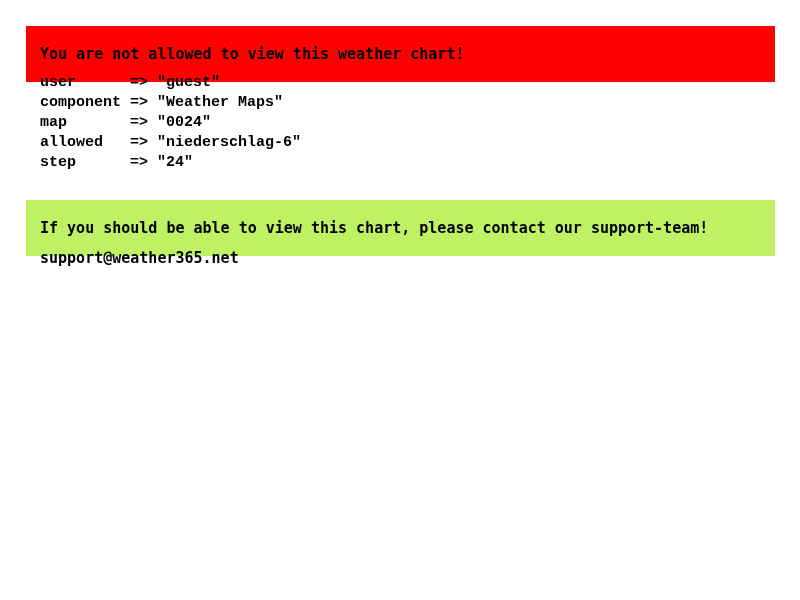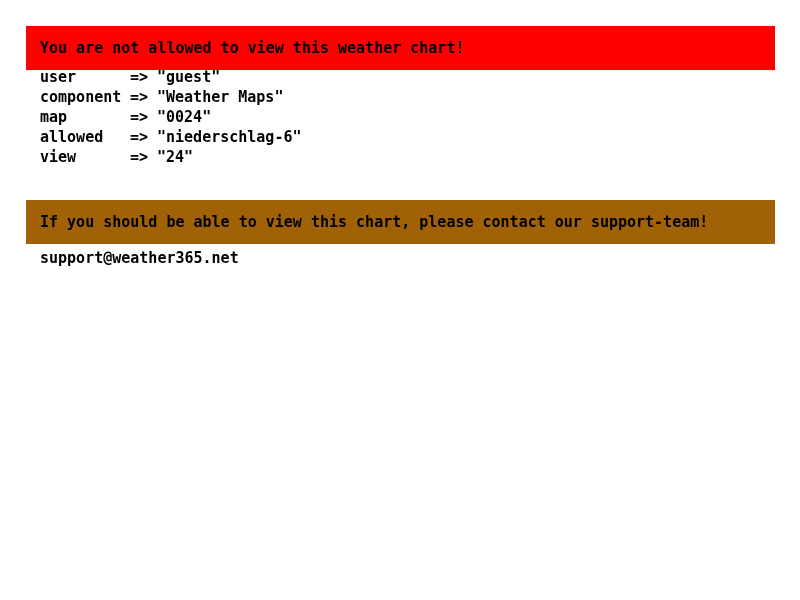--- a/index.html
+++ b/index.html
@@ -12,35 +12,36 @@
     overflow: hidden;
     font-family: "DejaVu Sans Mono", "Liberation Mono", monospace;
     font-weight: bold;
     font-size: 15px;
     color: #000000;
   }
   .banner {
     position: absolute;
     left: 26px;
     width: 749px;
-    height: 44px;
+    height: 56px;
     box-sizing: border-box;
     padding-left: 14px;
     display: flex;
     flex-direction: column;
     justify-content: center;
     line-height: 19px;
     white-space: pre;
   }
   #error-banner { top: 26px; }
   #info-banner  { top: 200px; }
   .details {
     position: absolute;
     left: 40px;
-    top: 67px;
+    top: 73px;
+    font-family: Liberation Mono, monospace;
   }
   .detail-row {
     display: flex;
     height: 20px;
     line-height: 20px;
     white-space: pre;
   }
   .detail-key   { display: inline-block; width: 90px; }
   .detail-arrow { display: inline-block; width: 27px; }
   .footer {
@@ -77,25 +78,25 @@
     <span class="detail-key">map</span>
     <span class="detail-arrow">=&gt;</span>
     <span class="detail-value">"0024"</span>
   </div>
   <div class="detail-row">
     <span class="detail-key">allowed</span>
     <span class="detail-arrow">=&gt;</span>
     <span class="detail-value">"niederschlag-6"</span>
   </div>
   <div class="detail-row">
-    <span class="detail-key">view</span>
+    <span class="detail-key">step</span>
     <span class="detail-arrow">=&gt;</span>
     <span class="detail-value">"24"</span>
   </div>
 </div>
 
-<div id="info-banner" class="banner" style="background: #a16207;">
+<div id="info-banner" class="banner" style="background: #bef264;">
   <span>If you should be able to view this chart, please contact our support-team!</span>
 </div>
 
 <div class="footer">
   <span>support@weather365.net</span>
 </div>
 
 </body></html>

